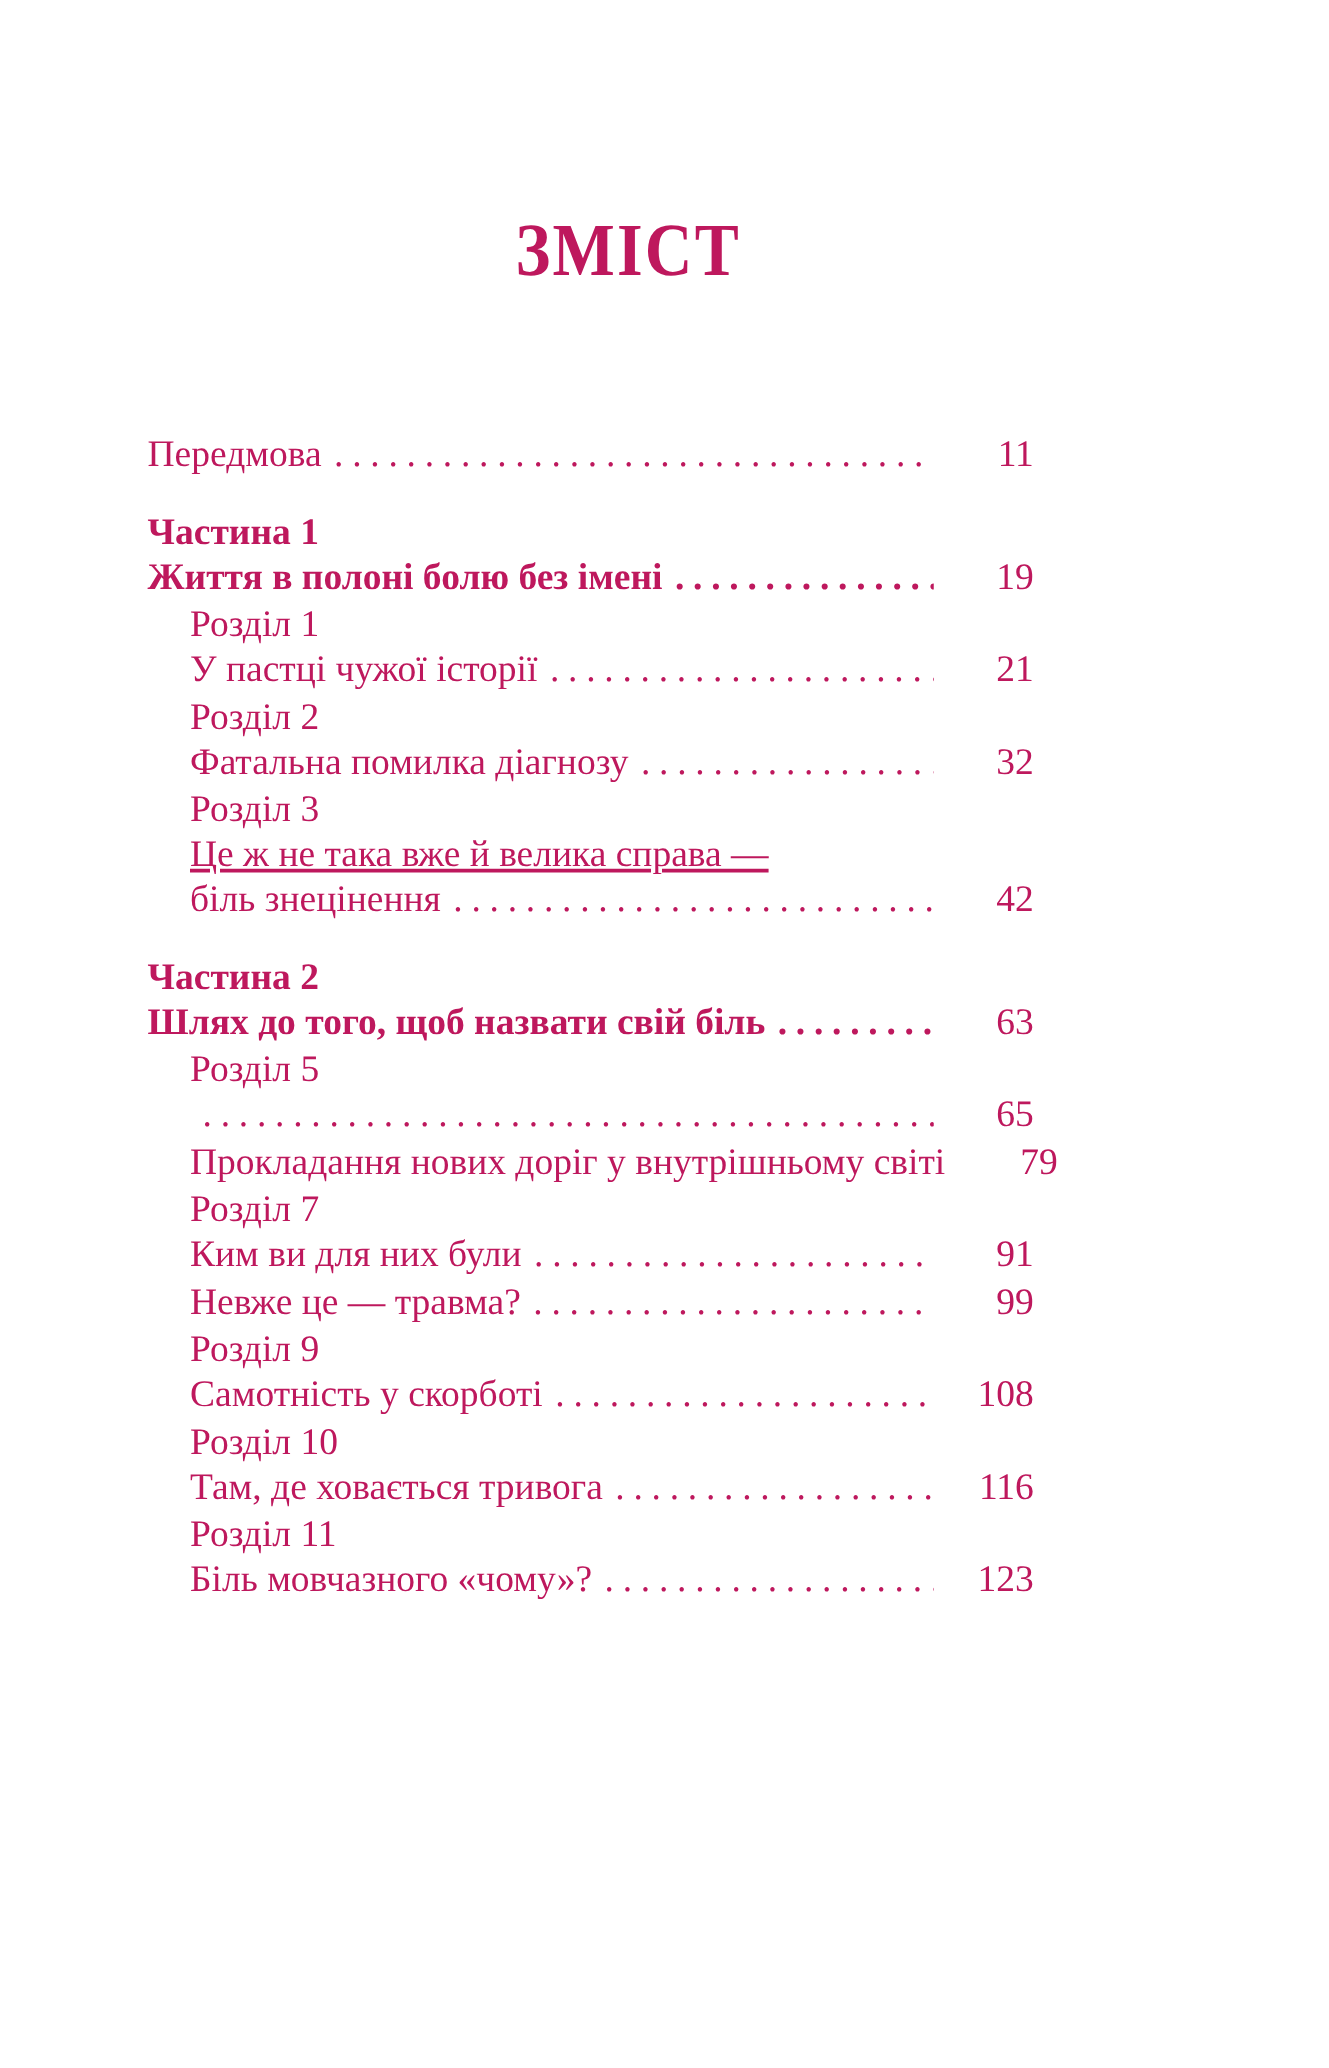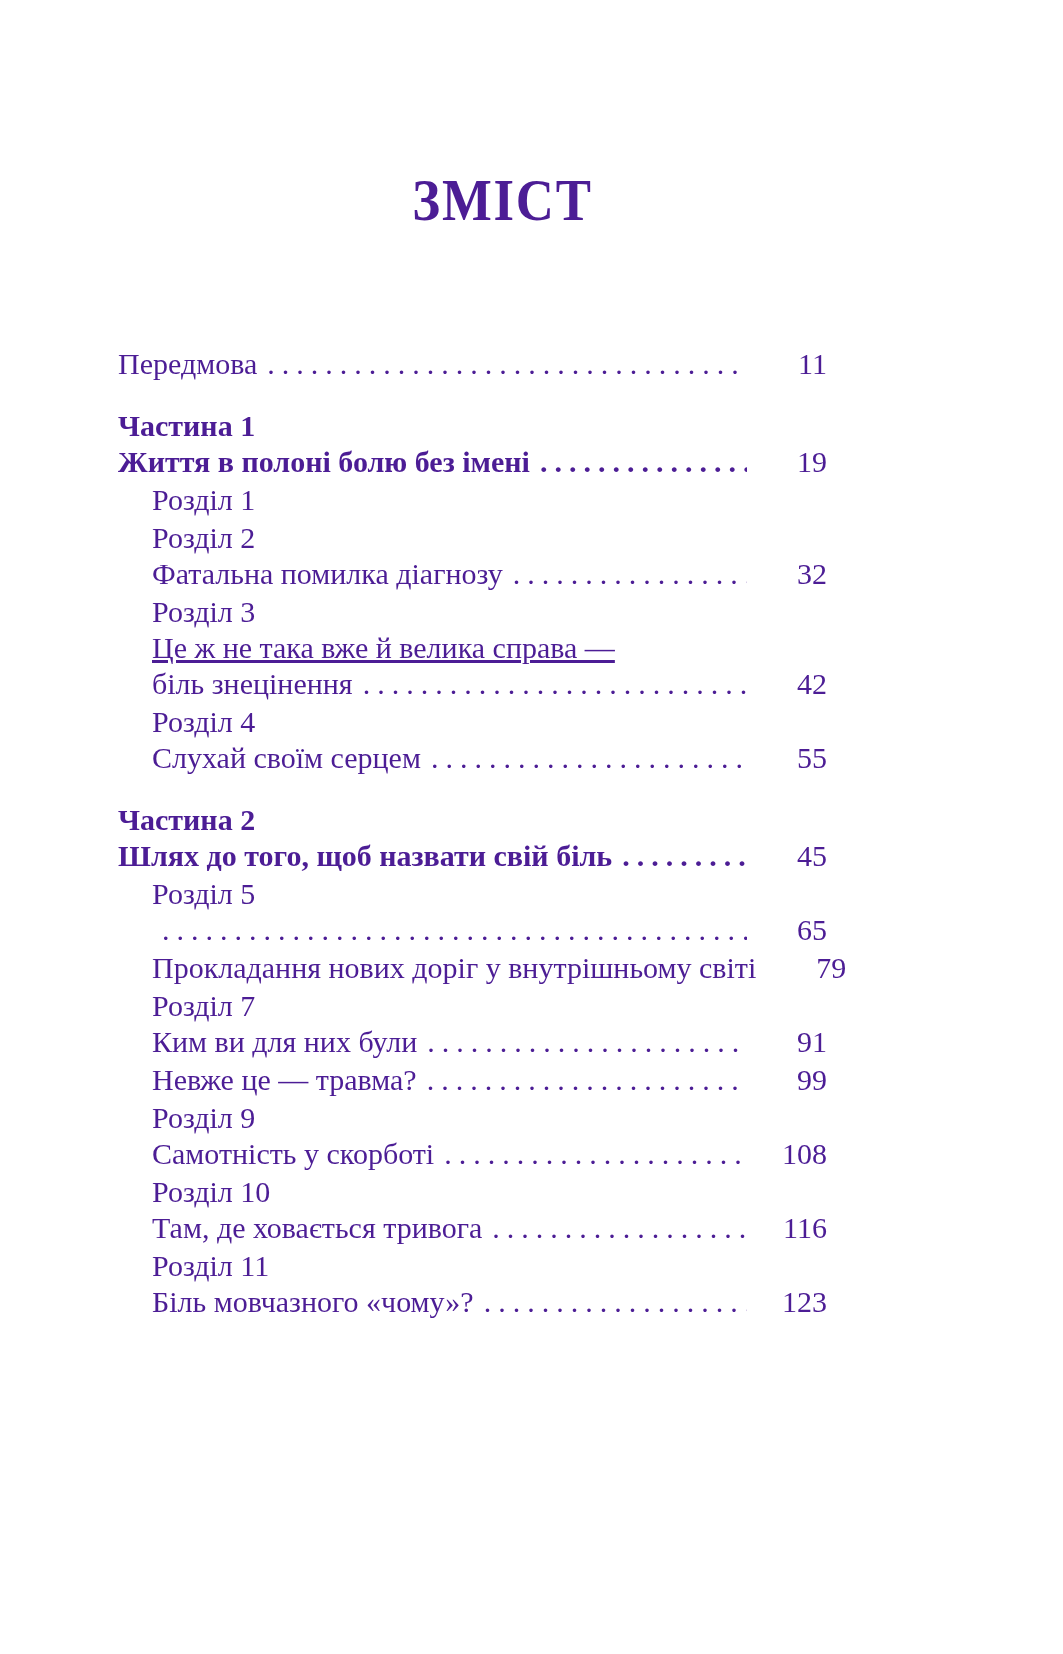--- a/index.html
+++ b/index.html
@@ -5,21 +5,21 @@
   html, body {
     margin: 0;
     padding: 0;
     background: #ffffff;
   }
   .page {
     position: relative;
     width: 1063px;
     height: 1654px;
     background: #ffffff;
-    color: #4c1d95;
+    color: #be185d;
     font-family: "Liberation Serif", "DejaVu Serif", serif;
     font-size: 30px;
     line-height: 36px;
     box-sizing: border-box;
     padding: 0 236px 0 118px;
     overflow: hidden;
   }
   .toc-title {
     margin: 170px 0 116px 0;
     font-size: 60px;
@@ -85,20 +85,25 @@
       <div class="label">Частина 1</div>
       <div class="toc-line">
         <span class="text">Життя в полоні болю без імені</span>
         <span class="dots"></span>
         <span class="pagenum">19</span>
       </div>
     </div>
 
     <div class="entry chapter">
       <div class="label">Розділ 1</div>
+      <div class="toc-line">
+        <span class="text">У пастці чужої історії</span>
+        <span class="dots"></span>
+        <span class="pagenum">21</span>
+      </div>
     </div>
 
     <div class="entry chapter">
       <div class="label">Розділ 2</div>
       <div class="toc-line">
         <span class="text">Фатальна помилка діагнозу</span>
         <span class="dots"></span>
         <span class="pagenum">32</span>
       </div>
     </div>
@@ -106,35 +111,27 @@
     <div class="entry chapter">
       <div class="label">Розділ 3</div>
       <div class="plain-line">Це ж не така вже й велика справа —</div>
       <div class="toc-line">
         <span class="text">біль знецінення</span>
         <span class="dots"></span>
         <span class="pagenum">42</span>
       </div>
     </div>
 
-    <div class="entry chapter">
-      <div class="label">Розділ 4</div>
-      <div class="toc-line">
-        <span class="text">Слухай своїм серцем</span>
-        <span class="dots"></span>
-        <span class="pagenum">55</span>
-      </div>
-    </div>
 
     <div class="entry part">
       <div class="label">Частина 2</div>
       <div class="toc-line">
         <span class="text">Шлях до того, щоб назвати свій біль</span>
         <span class="dots"></span>
-        <span class="pagenum">45</span>
+        <span class="pagenum">63</span>
       </div>
     </div>
 
     <div class="entry chapter">
       <div class="label">Розділ 5</div>
       <div class="toc-line">
         <span class="dots"></span>
         <span class="pagenum">65</span>
       </div>
     </div>

